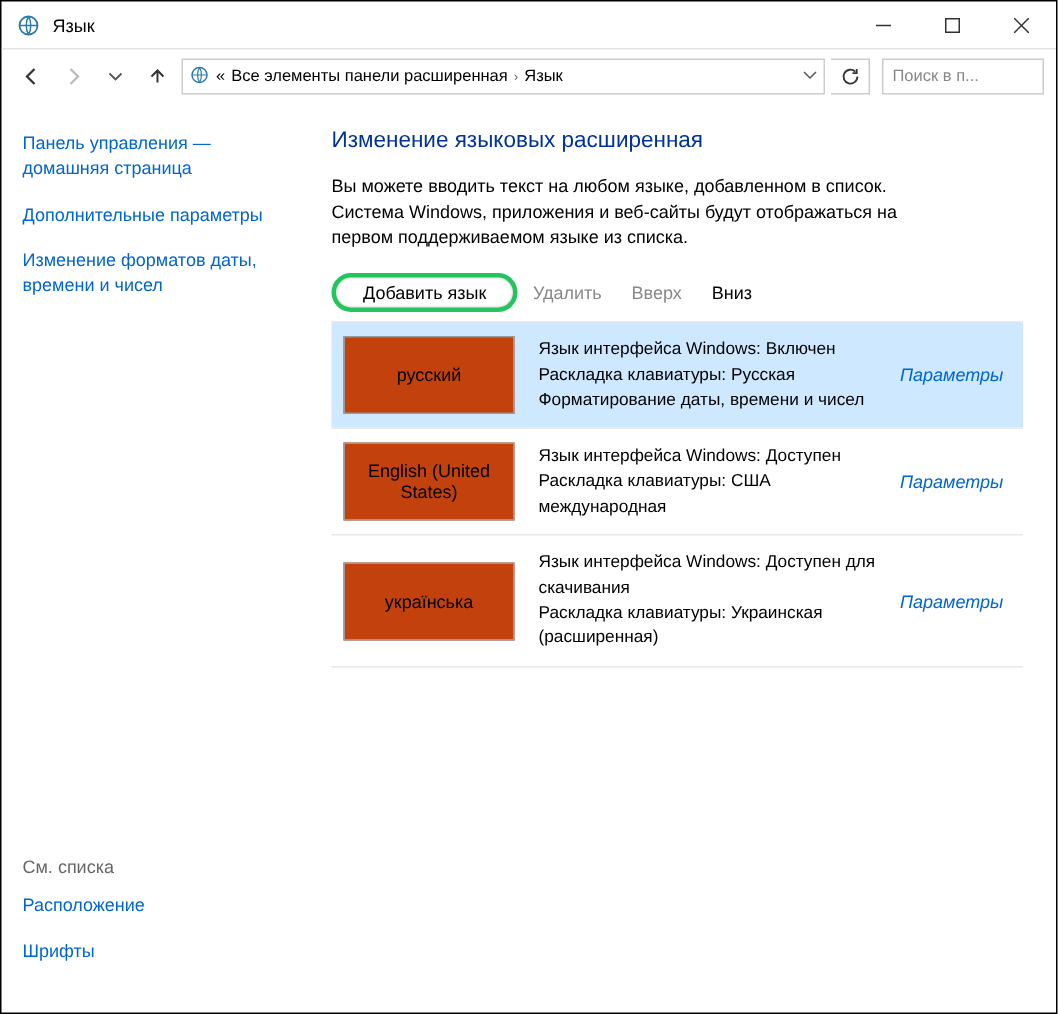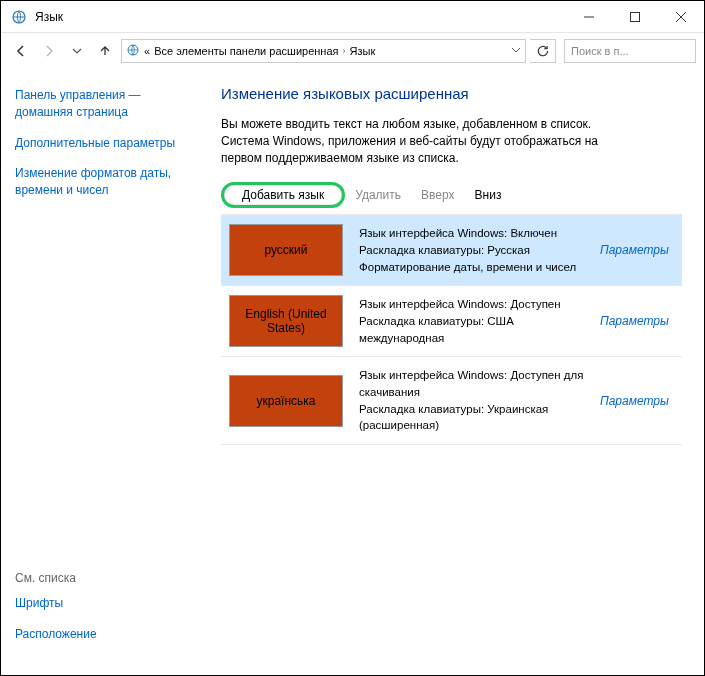--- a/index.html
+++ b/index.html
@@ -34,21 +34,21 @@
     padding: 0 8px;
     gap:4px;
   }
   .navbtn { width:24px; height:24px; display:flex; align-items:center; justify-content:center; color:#333;}
   .navbtn.disabled { color:#bbb; }
   .addrbar { flex:1; height:24px; border:1px solid #ccc; display:flex; align-items:center; padding:0 4px; gap:4px; overflow:hidden;}
   .addrbar .crumb { white-space:nowrap; font-size:11px; color:#000; }
   .addrbar .sep { color:#666; font-size:9px; }
   .addrbar .spacer { flex:1; }
   .refreshbtn { width:26px; height:24px; border:1px solid #ccc; border-left:none; display:flex; align-items:center; justify-content:center; color:#333;}
-  .searchbox { width:132px; height:24px; border:1px solid #ccc; margin-left:4px; padding:0 6px; font-size:11px; color:#888; display:flex; align-items:center; overflow:hidden; white-space:nowrap;}
+  .searchbox { width:108px; height:24px; border:1px solid #ccc; margin-left:4px; padding:0 6px; font-size:11px; color:#888; display:flex; align-items:center; overflow:hidden; white-space:nowrap;}
   
   .bodywrap { display:flex; height:calc(100% - 68px); }
   .sidebar { width:200px; padding:18px 14px; display:flex; flex-direction:column; }
   .sidebar a { color:#0066cc; text-decoration:none; font-size:12px; margin-bottom:14px; line-height:1.4; display:block;}
   .sidebar .spacer { flex:1; }
   .sidebar .seealso { color:#666; font-size:12px; margin-bottom:10px; }
   .content { flex:1; padding:16px 22px 10px 20px; }
   .content h1 { color:#003399; font-weight:normal; font-size:15px; margin-bottom:14px; }
   .content .desc { font-size:12px; color:#000000; line-height:1.4; margin-bottom:16px; max-width:420px;}
   
@@ -150,22 +150,22 @@
     </div>
 </div>
 
 <div class="bodywrap">
   <div class="sidebar">
     <a>Панель управления — домашняя страница</a>
     <a>Дополнительные параметры</a>
     <a>Изменение форматов даты, времени и чисел</a>
     <div class="spacer"></div>
     <div class="seealso">См. списка</div>
+    <a>Расположение</a>
     <a>Шрифты</a>
-    <a>Расположение</a>
   </div>
 
   <div class="content">
     <h1>Изменение языковых расширенная</h1>
     <p class="desc">Вы можете вводить текст на любом языке, добавленном в список. Система Windows, приложения и веб-сайты будут отображаться на первом поддерживаемом языке из списка.</p>
 
     <div class="toolbar">
       <span class="highlight-ring">
         <span class="tbtn active">Добавить язык</span>
       </span>

